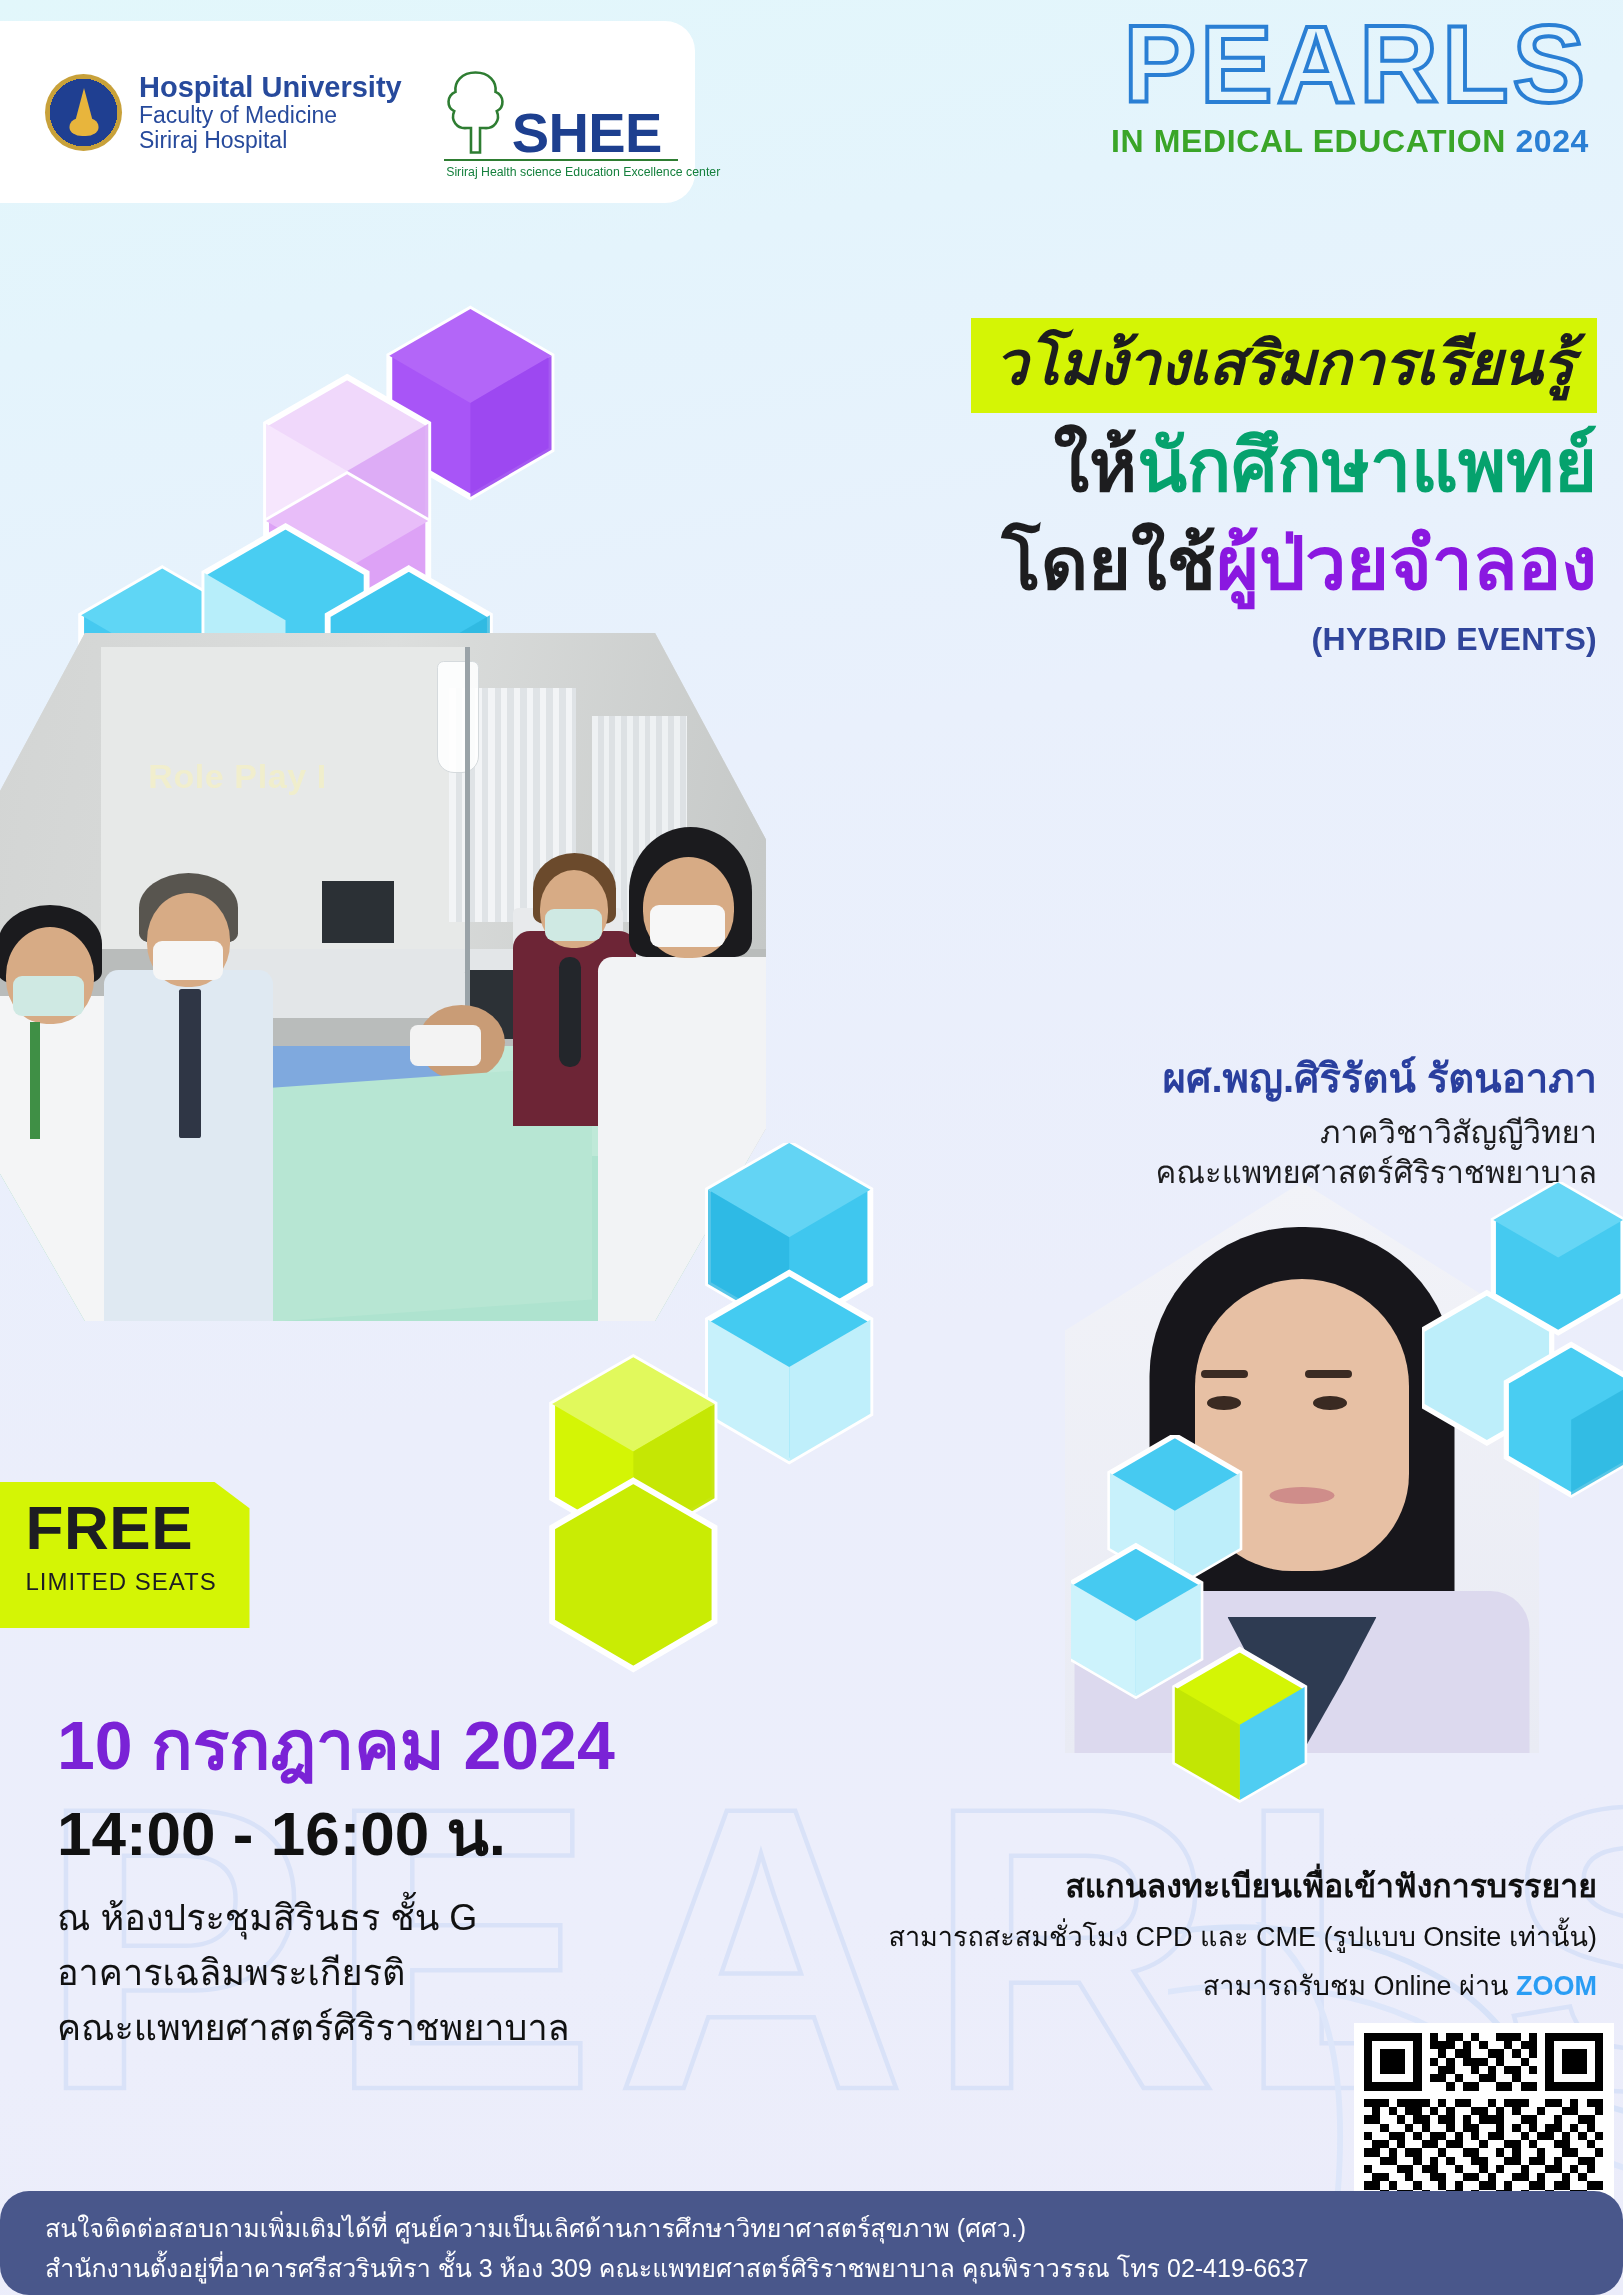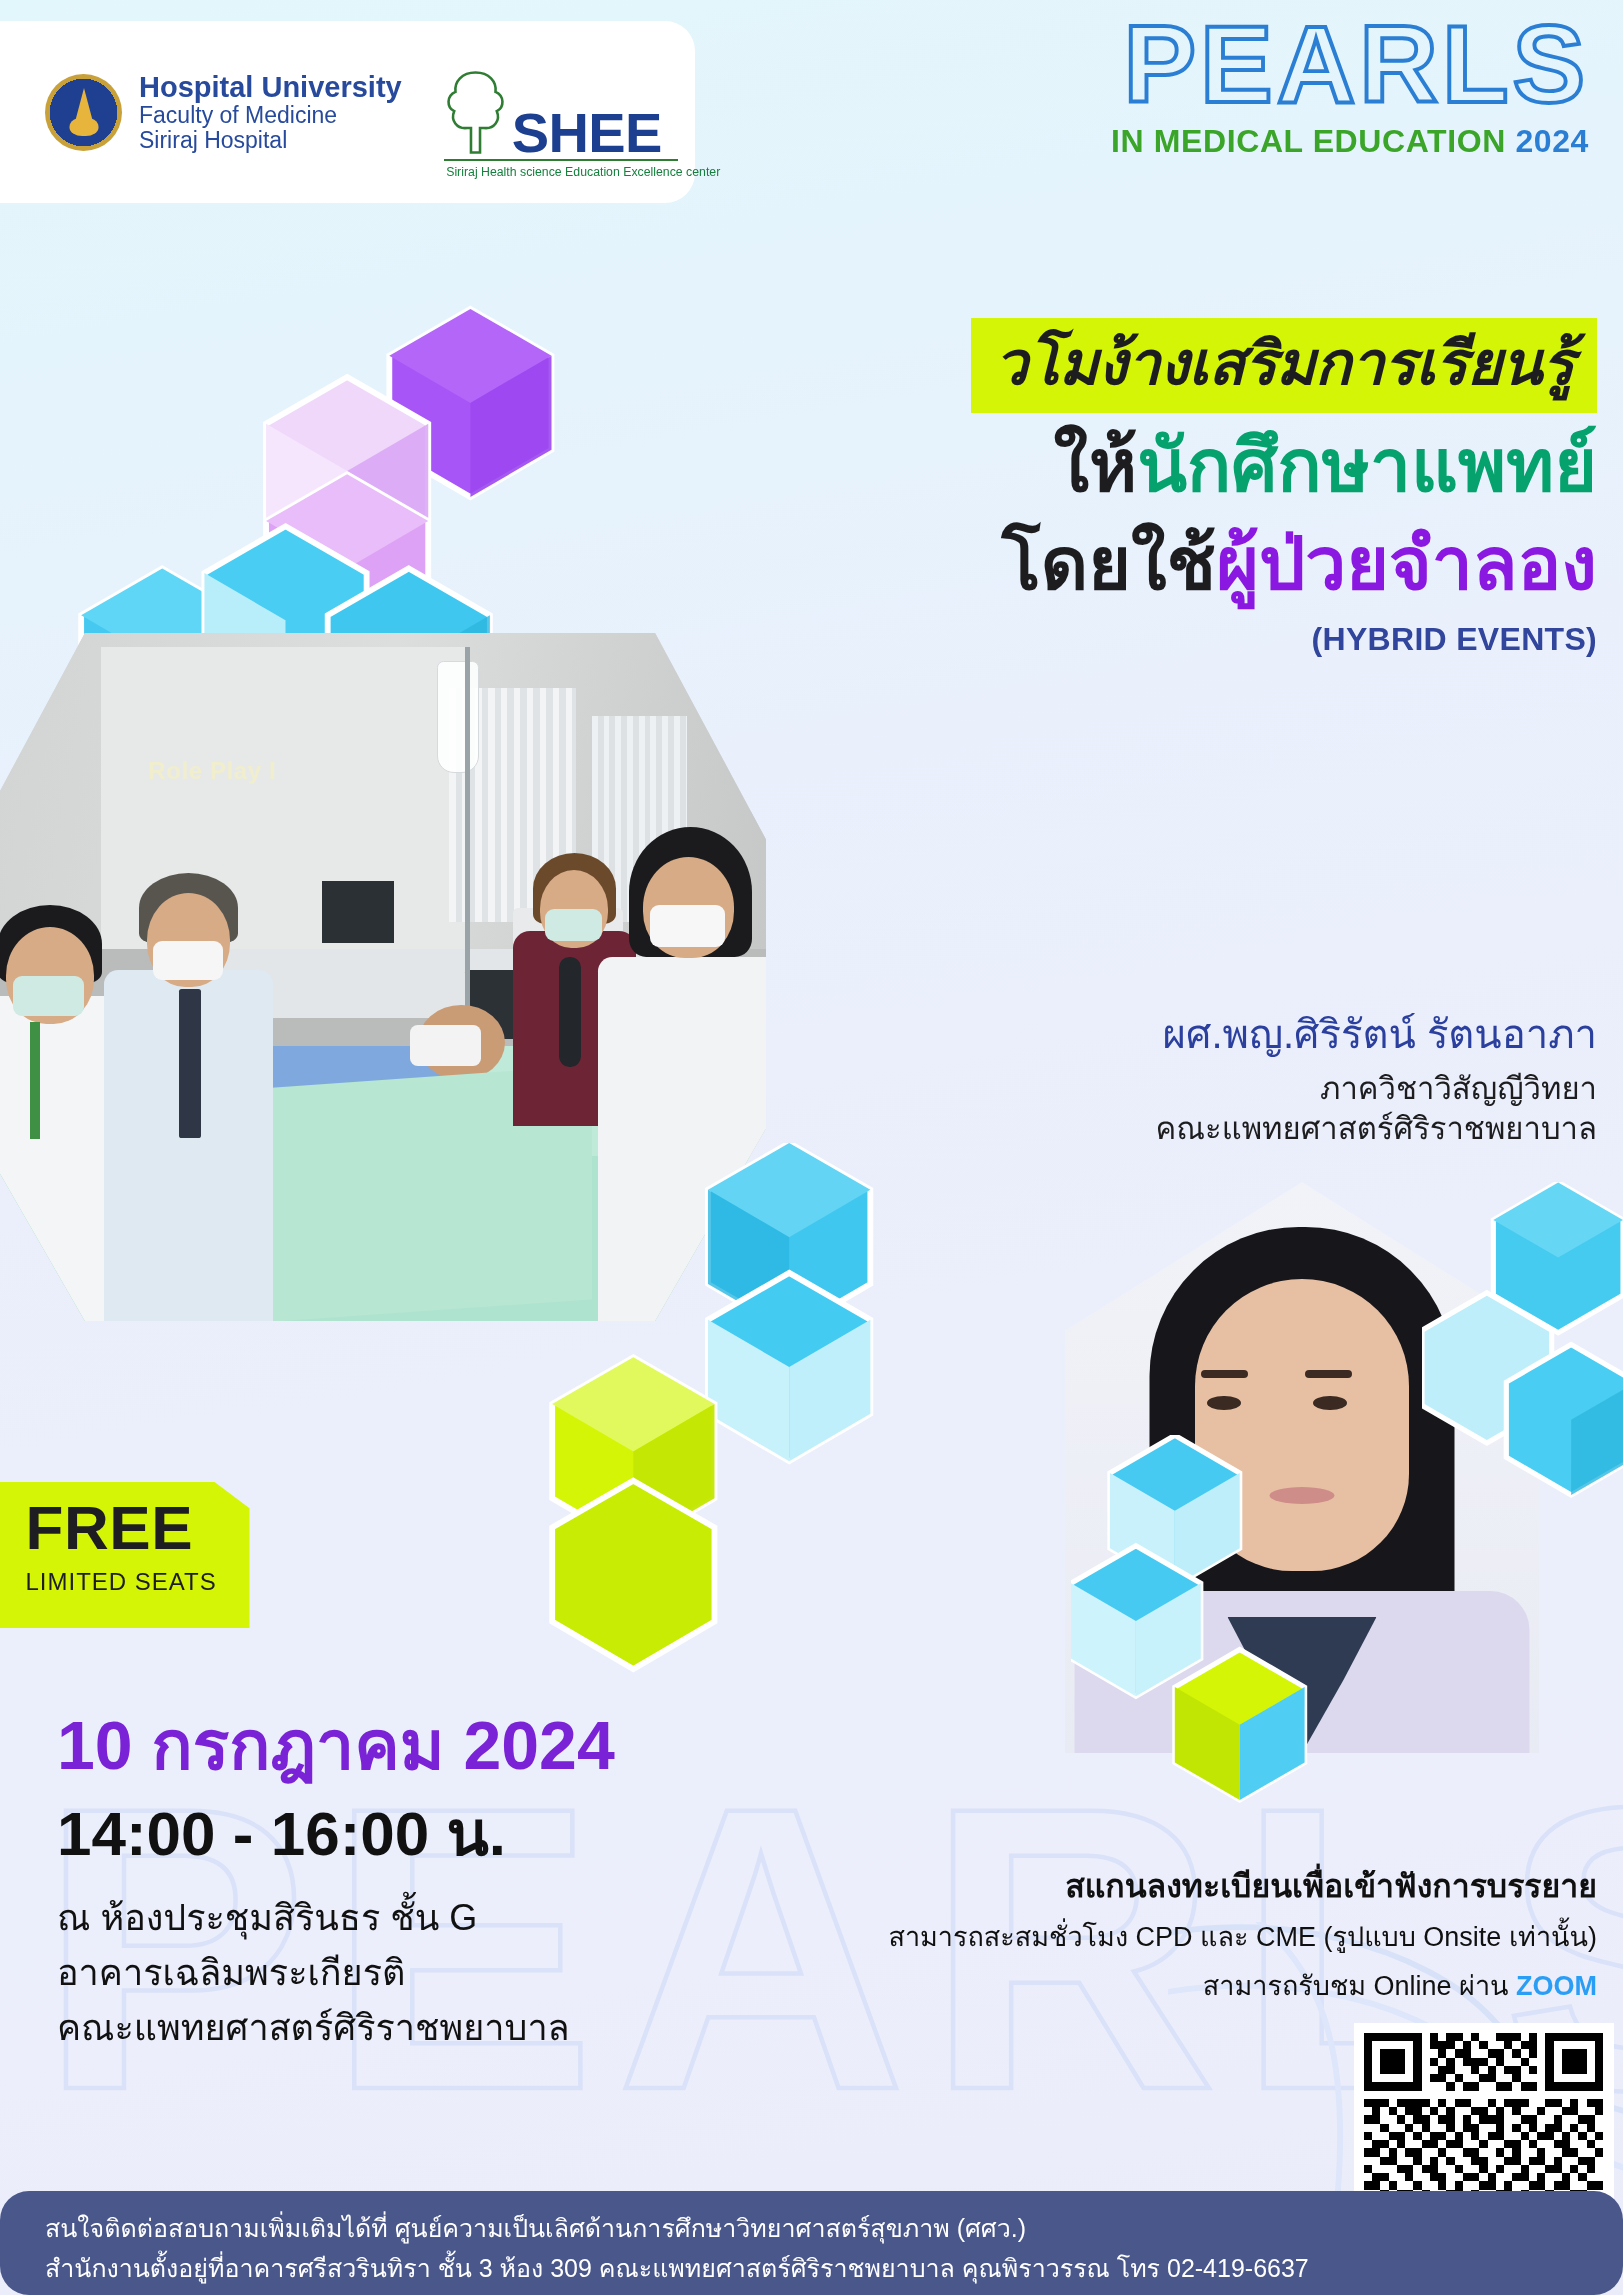--- a/index.html
+++ b/index.html
@@ -70,21 +70,21 @@
 
   
   .photo{
     position:absolute;left:-26px;top:633px;width:792px;height:688px;
     clip-path:polygon(14% 0%,86% 0%,100% 30%,100% 72%,86% 100%,14% 100%,0% 72%,0% 30%);
     overflow:hidden;
   }
   .photo .scene{position:absolute;inset:0;background:linear-gradient(180deg,#d9dcdb 0 26%,#cfd2d1 26% 46%,#b9bcbb 46% 62%,#c8ccca 62% 100%);}
   .photo .wall{position:absolute;left:0;top:0;width:100%;height:46%;background:linear-gradient(100deg,#d2d4d3,#dcdedd 50%,#c5c8c7);}
   .photo .screen{position:absolute;left:16%;top:2%;width:46%;height:44%;background:#e7e9e8;}
-  .photo .roleplay{position:absolute;left:22%;top:18%;font-size:24px;font-weight:bold;color:#f2efc8;opacity:.85;letter-spacing:0.6px;}
+  .photo .roleplay{position:absolute;left:22%;top:18%;font-size:34px;font-weight:bold;color:#f2efc8;opacity:.85;letter-spacing:0.6px;}
   .photo .window{position:absolute;left:60%;top:8%;width:16%;height:34%;background:repeating-linear-gradient(90deg,#f2f4f6 0 6.5px,#dfe3e6 6.5px 13px);}
   .photo .window2{position:absolute;left:78%;top:12%;width:12%;height:30%;background:repeating-linear-gradient(90deg,#eef1f3 0 5.8px,#dde1e4 5.8px 11.7px);}
   .photo .bed{position:absolute;left:2%;top:60%;width:96%;height:40%;background:#aee3cf;border-radius:11.7px 39px 0 0;}
   .photo .sheet{position:absolute;left:0%;top:66%;width:78%;height:34%;background:#b7e6d3;transform:skewY(-4deg);}
   .photo .pillow{position:absolute;left:60%;top:60%;width:26%;height:16%;background:#bfe9d8;border-radius:15.6px;}
   .photo .gown{position:absolute;left:28%;top:60%;width:34%;height:22%;background:#7fa9de;border-radius:19.5px 19.5px 6.5px 6.5px;}
   .photo .patientHead{position:absolute;left:56%;top:54%;width:11%;height:11%;border-radius:50%;background:#c99c76;}
   .photo .mask1{position:absolute;left:55%;top:57%;width:9%;height:6%;border-radius:7.8px;background:#f3f3f3;}
   .photo .ivpole{position:absolute;left:62%;top:2%;width:4.5px;height:78%;background:#9aa3a8;}
   .photo .ivbag{position:absolute;left:58.5%;top:4%;width:5%;height:16%;background:rgba(255,255,255,.88);border-radius:6.5px 6.5px 17px 17px;border:1.3px solid #d5dadd;}
@@ -106,21 +106,21 @@
     padding:9px 23.4px 13px 23.4px;letter-spacing:-0.6px;white-space:nowrap;
   }
   .t-l2,.t-l3{font-size:73px;font-weight:bold;line-height:1.26;white-space:nowrap;margin-top:6.5px;}
   .t-dark{color:#1d1d1f;}
   .t-green{color:#05a26d;}
   .t-purple{color:#8a18e0;}
   .t-hybrid{font-size:32px;font-weight:bold;color:#30459b;margin-top:10.4px;letter-spacing:0.3px;}
 
   
   .speaker-txt{position:absolute;right:26px;top:1010px;text-align:right;width:779px;}
-  .sp-name{font-size:40px;font-weight:normal;color:#2a3f9e;line-height:1.22;}
+  .sp-name{font-size:40px;font-weight:bold;color:#2a3f9e;line-height:1.22;margin-top:44px;}
   .sp-dept{font-size:31px;color:#1d1d1f;line-height:1.3;margin-top:10px;}
   .sp-fac{font-size:31px;color:#1d1d1f;line-height:1.3;}
 
   .speaker-photo{
     position:absolute;right:84px;top:1182px;width:474px;height:571px;
     clip-path:polygon(50% 0%,100% 26%,100% 100%,0% 100%,0% 26%);
     overflow:hidden;
   }
   .sp-bg{position:absolute;inset:0;background:linear-gradient(180deg,#f2f3f8,#e9ebf4);}
   .sp-hair{position:absolute;left:50%;top:45px;transform:translateX(-50%);width:305px;height:455px;background:#17161b;border-radius:149px 149px 71px 71px;}

